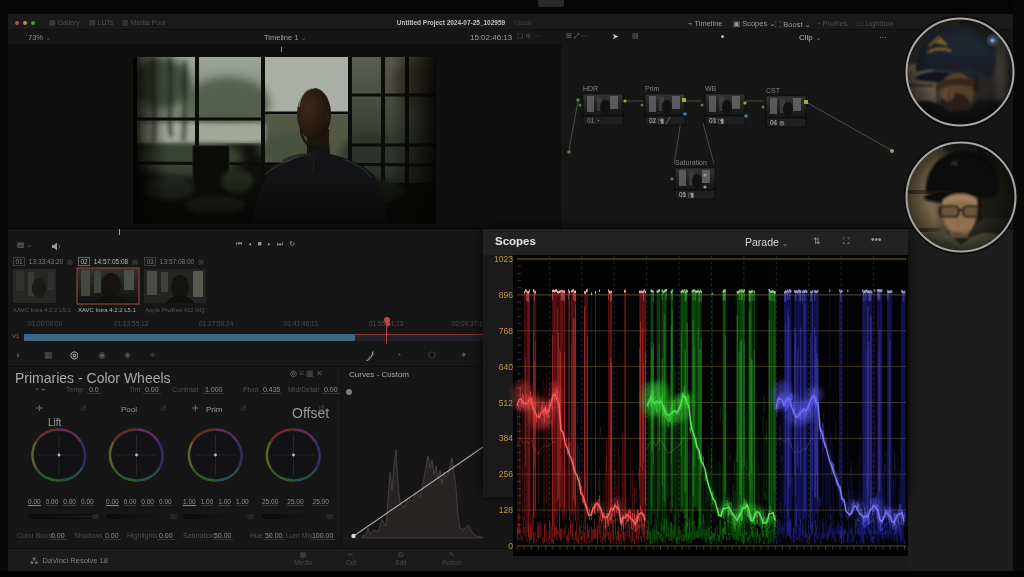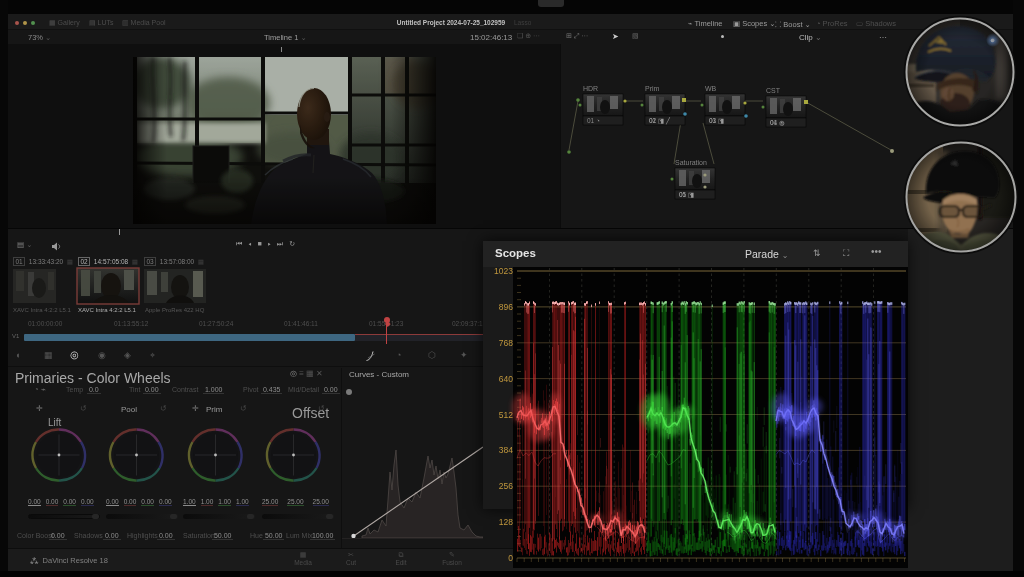--- a/index.html
+++ b/index.html
@@ -18,21 +18,21 @@
 <div class="a" style="left:31px;top:21px;width:4px;height:4px;border-radius:50%;background:#52914f"></div>
 <div class="txt" style="left:49px;top:19px;font-size:7px;color:#4c4c4c">▦ Gallery</div>
 <div class="txt" style="left:89px;top:19px;font-size:7px;color:#4c4c4c">▤ LUTs</div>
 <div class="txt" style="left:122px;top:19px;font-size:7px;color:#4c4c4c">▥ Media Pool</div>
 <div class="txt" style="left:381px;top:18.5px;width:140px;text-align:center;font-size:6.5px;font-weight:bold;color:#c2c2c2">Untitled Project 2024-07-25_102959</div>
     <div class="txt" style="left:514px;top:19px;font-size:6.5px;color:#3e3e3e">Lasso</div>
 <div class="txt" style="left:688px;top:18.5px;font-size:7.5px;color:#9a9a9a">⌁ Timeline</div>
 <div class="txt" style="left:733px;top:18.5px;font-size:7.5px;color:#9a9a9a">▣ Scopes ⌄</div>
 <div class="txt" style="left:775px;top:18.5px;font-size:7.5px;color:#9a9a9a">⸬ Boost ⌄</div>
 <div class="txt" style="left:816px;top:18.5px;font-size:7.5px;color:#4e4e4e">◔ ProRes</div>
-<div class="txt" style="left:856px;top:18.5px;font-size:7.5px;color:#4e4e4e">▭ Shadows</div>
+<div class="txt" style="left:856px;top:18.5px;font-size:7.5px;color:#4e4e4e">▭ Lightbox</div>
 
 <div class="a" style="left:8px;top:30px;width:1005px;height:14px;background:#161616"></div>
 <div class="txt" style="left:28px;top:32.5px;font-size:7.5px;color:#8a8a8a">73% <span style="color:#555">⌄</span></div>
 <div class="txt" style="left:264px;top:32.5px;font-size:7.5px;color:#9f9f9f">Timeline 1 <span style="color:#555">⌄</span></div>
 <div class="txt" style="left:470px;top:32.5px;font-size:8px;color:#9a9a9a">15:02:46:13</div>
 <div class="txt" style="left:517px;top:32px;font-size:7px;color:#555">❏ ⊕ ⋯</div>
 <div class="txt" style="left:566px;top:32px;font-size:7px;color:#777">⊞ ⤢ ⋯</div>
 <div class="txt" style="left:612px;top:31.5px;font-size:8px;color:#ccc">➤</div>
 <div class="txt" style="left:632px;top:32px;font-size:7px;color:#666">▧</div>
 <div class="a" style="left:721px;top:35px;width:3px;height:3px;border-radius:50%;background:#bbb"></div>
@@ -391,21 +391,21 @@
 
 <div class="a" style="left:8px;top:548px;width:1005px;height:23px;background:#1b1b1b;border-top:1px solid #0d0d0d"></div>
 <div class="txt" style="left:30px;top:555px;font-size:7.5px;color:#808080"><span style="color:#999">⁂</span>&nbsp; DaVinci Resolve 18</div>
 <div class="txt" style="left:288px;top:551px;width:30px;text-align:center;font-size:7px;color:#4a4a4a">▦<br><span style="font-size:6.5px">Media</span></div>
 <div class="txt" style="left:336px;top:551px;width:30px;text-align:center;font-size:7px;color:#4a4a4a">✂<br><span style="font-size:6.5px">Cut</span></div>
 <div class="txt" style="left:386px;top:551px;width:30px;text-align:center;font-size:7px;color:#4a4a4a">⧉<br><span style="font-size:6.5px">Edit</span></div>
 <div class="txt" style="left:437px;top:551px;width:30px;text-align:center;font-size:7px;color:#4a4a4a">✎<br><span style="font-size:6.5px">Fusion</span></div>
 
 <div class="a" style="left:908px;top:229px;width:105px;height:342px;background:#1d1d1d"></div>
 
-<div class="a" style="left:483px;top:241px;width:425px;height:268px;background:#1a1a1a;box-shadow:0 0 14px rgba(0,0,0,0.75)">
+<div class="a" style="left:483px;top:229px;width:425px;height:268px;background:#1a1a1a;box-shadow:0 0 14px rgba(0,0,0,0.75)">
 <div class="a" style="left:0;top:0;width:425px;height:26px;background:#222222"></div>
 <div class="txt" style="left:12px;top:6px;font-size:11.5px;font-weight:bold;color:#e4e4e4">Scopes</div>
 <div class="txt" style="left:262px;top:7px;font-size:10.5px;color:#d8d8d8">Parade <span style="color:#888;font-size:8px">⌄</span></div>
 <div class="txt" style="left:330px;top:7px;font-size:9px;color:#999">⇅</div>
 <div class="txt" style="left:360px;top:7px;font-size:9px;color:#999">⛶</div>
 <div class="txt" style="left:388px;top:5px;font-size:10px;color:#999">•••</div>
 <svg class="a" style="left:0;top:26px" width="425" height="316" viewBox="0 0 425 316">
 <rect x="30" y="0" width="395" height="301" fill="#030303"></rect>
 <g stroke-width="1">
 <line x1="34" y1="4.0" x2="423" y2="4.0" stroke="#8a7440" stroke-opacity="0.9"></line>

